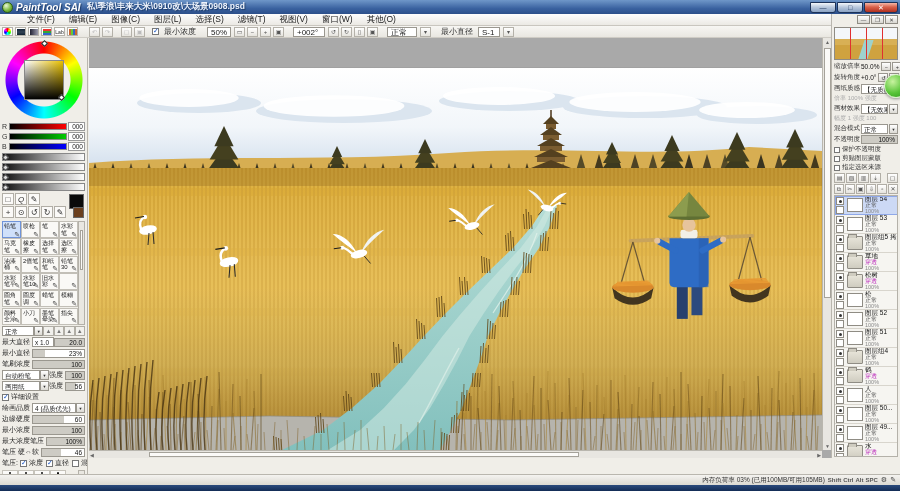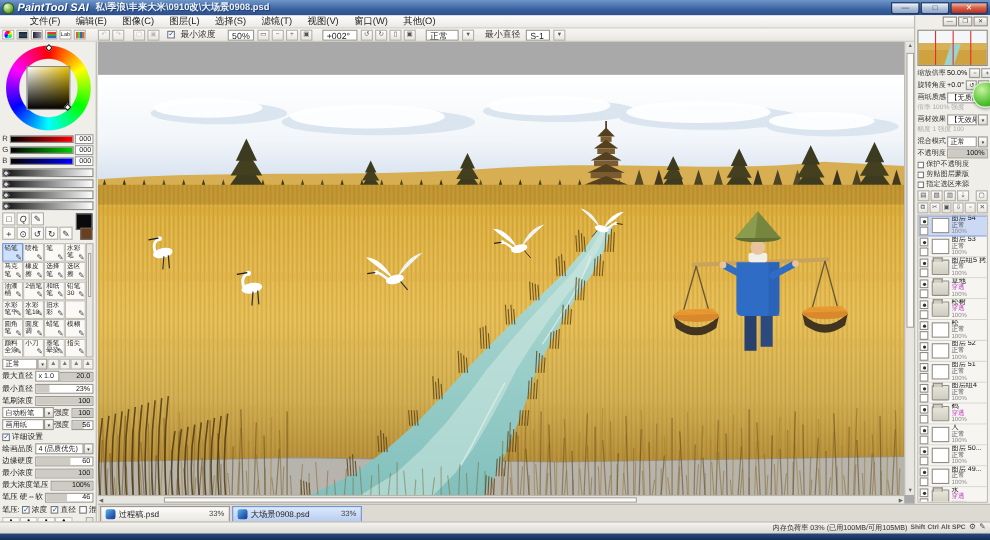--- a/index.html
+++ b/index.html
@@ -1208,32 +1208,20 @@
               <div class="lname">水</div>
               <div class="lmode through">穿透</div>
               <div class="lop">100%</div>
             </div>
           </div>
         </div>
 
     </div>
   </div>
 
-  <div id="tabbar">
-      <div class="tab">
-        <div class="tabicon"></div>
-        <span>过程稿.psd</span>
-        <span class="tabzoom">33%</span>
-      </div>
-      <div class="tab active">
-        <div class="tabicon"></div>
-        <span>大场景0908.psd</span>
-        <span class="tabzoom">33%</span>
-      </div>
-    </div>
 
   <div id="statusbar">
     <div id="statusrow">
       <span id="mem">内存负荷率 03% (已用100MB/可用105MB)</span>
       <span id="keycaps" style="display:flex;gap:2px;">
           <span class="keycap">Shift</span>
           <span class="keycap">Ctrl</span>
           <span class="keycap">Alt</span>
           <span class="keycap">SPC</span>
         </span>

